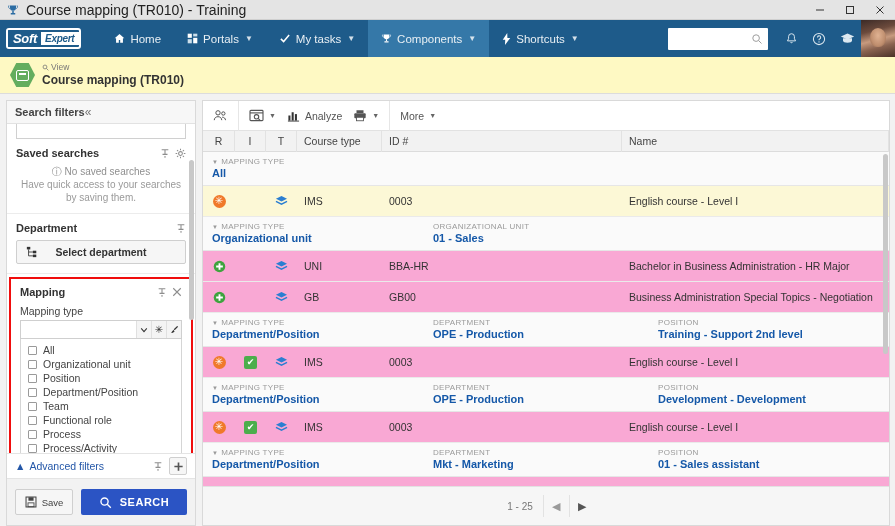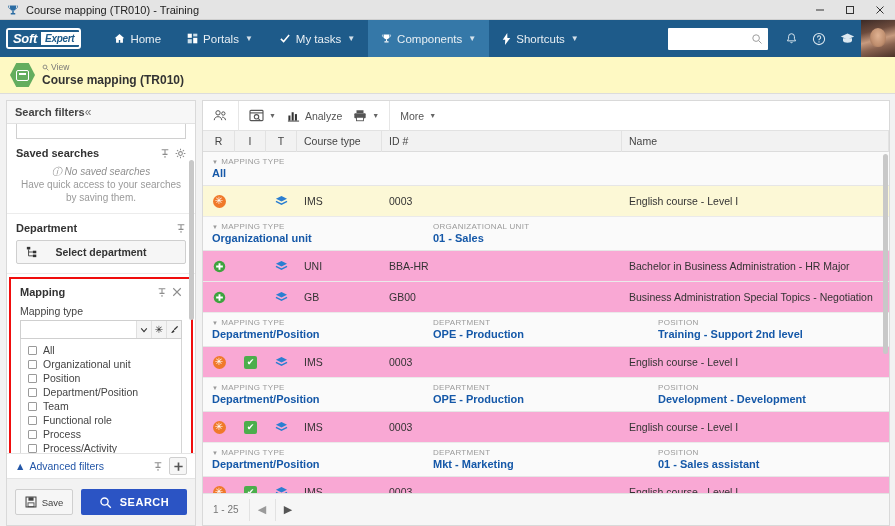--- a/index.html
+++ b/index.html
@@ -10,21 +10,21 @@
     background:#f2f2f2;
     color:#333;
   }
 
   
   .titlebar {
     height:20px; background:#e4e4e4; display:flex; align-items:center;
     border-bottom:1px solid #cfcfcf; position:relative;
   }
   .tb-icon { width:18px; display:flex; justify-content:center; align-items:center; margin-left:4px; }
-  .tb-title { font-size:11px; color:#222; margin-left:4px; }
+  .tb-title { font-size:14px; color:#222; margin-left:4px; }
   .tb-buttons { position:absolute; right:0; top:0; height:20px; display:flex; }
   .tb-btn { width:30px; height:20px; display:flex; align-items:center; justify-content:center;
             font-size:12px; color:#333; cursor:default; }
 
   
   .navbar {
     height:37px; background:#1e5b8a; display:flex; align-items:center; position:relative;
   }
   .logo {
     margin-left:6px; display:flex; align-items:center; height:21px;
@@ -86,21 +86,21 @@
   .filters-head .lbl { font-size:11px; color:#444; font-weight:600; }
   .filters-head .collapse { color:#777; font-size:12px; cursor:pointer; }
   .filters-scroll { flex:1; overflow:hidden; position:relative; }
   .topinput { height:15px; margin:0 9px; border:1px solid #d0d0d0; border-top:none; background:#fff; }
 
   .fsection { padding:8px 9px 9px; border-bottom:1px solid #ececec; }
   .fsec-head { display:flex; align-items:center; justify-content:space-between; margin-bottom:6px; }
   .fsec-title { font-size:11px; font-weight:bold; color:#333; }
   .fsec-tools { display:flex; align-items:center; gap:5px; color:#888; }
   .nosaved { text-align:center; color:#9a9a9a; font-size:10px; line-height:13px; }
-  .nosaved .hdr { color:#8f8f8f;font-style:italic; }
+  .nosaved .hdr { color:#8f8f8f; }
   .selectbtn {
     height:24px; border:1px solid #cfcfcf; background:#f6f6f6; border-radius:2px;
     display:flex; align-items:center; justify-content:center; position:relative;
     font-size:10.5px; color:#333; font-weight:600; cursor:pointer;
   }
   .selectbtn .ic { position:absolute; left:9px; color:#333; }
 
   
   .mapping-wrap { border:2px solid #f00d0d; margin:3px 2px; background:#fff; }
   .mapping-inner { padding:7px 9px 9px; }
@@ -161,22 +161,22 @@
   .datarow.hl { background:#fcf8d6; }
   .dcell { height:31px; display:flex; align-items:center; padding-left:7px; }
   .dcell.ctr { justify-content:center; padding-left:0; }
 
   .ic-orange { width:13px; height:13px; border-radius:50%; background:#f0792a;
                display:flex; align-items:center; justify-content:center; color:#fff; font-size:10px; line-height:1; }
   .ic-green { width:13px; height:13px; border-radius:2px; background:#4cae4c;
               display:flex; align-items:center; justify-content:center; color:#fff; font-size:9px; }
   .ic-blue { color:#2b7ed1; font-size:11px; }
 
-  .pager { height:32px; border-top:1px solid #e2e2e2; background:#f6f6f6; display:flex;
-           align-items:center; justify-content:flex-start; gap:0; }
+  .pager { height:39px; border-top:1px solid #e2e2e2; background:#f6f6f6; display:flex;
+           align-items:center; justify-content:center; gap:0; }
   .pager .pg { font-size:10px; color:#777; padding:0 10px; }
   .pgbtn { width:26px; height:22px; display:flex; align-items:center; justify-content:center;
            border-left:1px solid #e2e2e2; color:#9a9a9a; font-size:11px; cursor:pointer; }
   .pgbtn.on { color:#555; }
   svg { display:block; }
 </style>
 </head>
 <body>
 
 <div class="titlebar">

